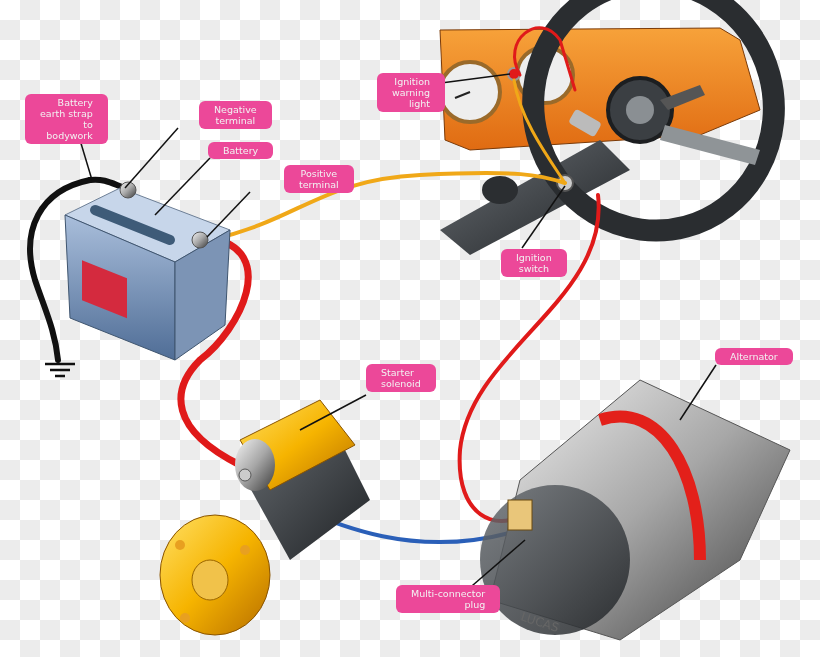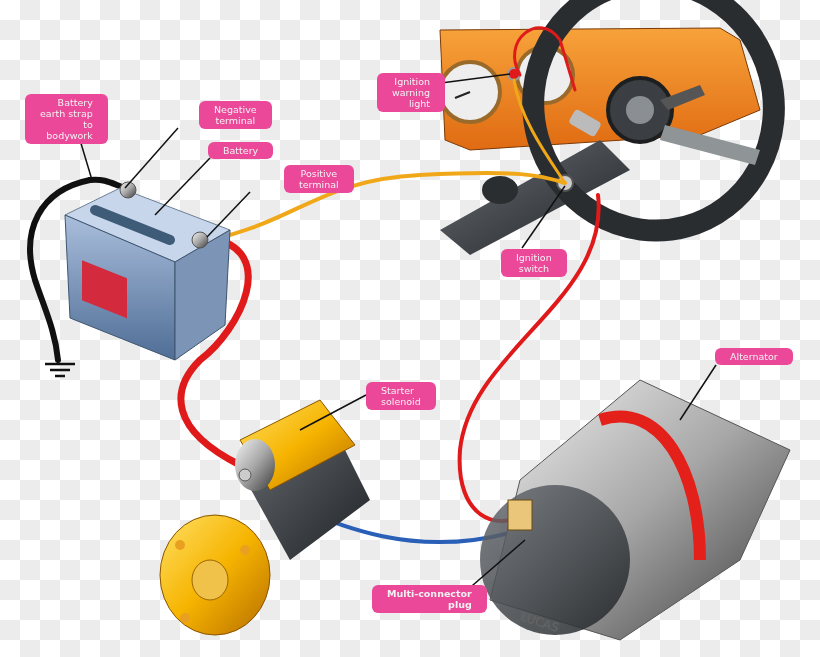--- a/index.html
+++ b/index.html
@@ -139,17 +139,17 @@
 <div class="label center" style="left:174px; top:101px;margin-left:25px;">Negative
 terminal</div>
 <div class="label" style="left:208px; top:142px;">Battery</div>
 <div class="label center" style="left:246px; top:165px;margin-left:38px;">Positive
 terminal</div>
 <div class="label right" style="left:377px; top:73px;">Ignition
 warning
 light</div>
 <div class="label center" style="left:501px; top:249px;">Ignition
 switch</div>
-<div class="label" style="left:366px; top:382px;">Starter
+<div class="label" style="left:366px; top:364px;">Starter
 solenoid</div>
 <div class="label" style="left:715px; top:348px;">Alternator</div>
-<div class="label right" style="left:372px; top:585px;font-weight:bold;">Multi-connector
+<div class="label right" style="left:396px; top:585px;">Multi-connector
 plug</div>
 
 </body></html>

